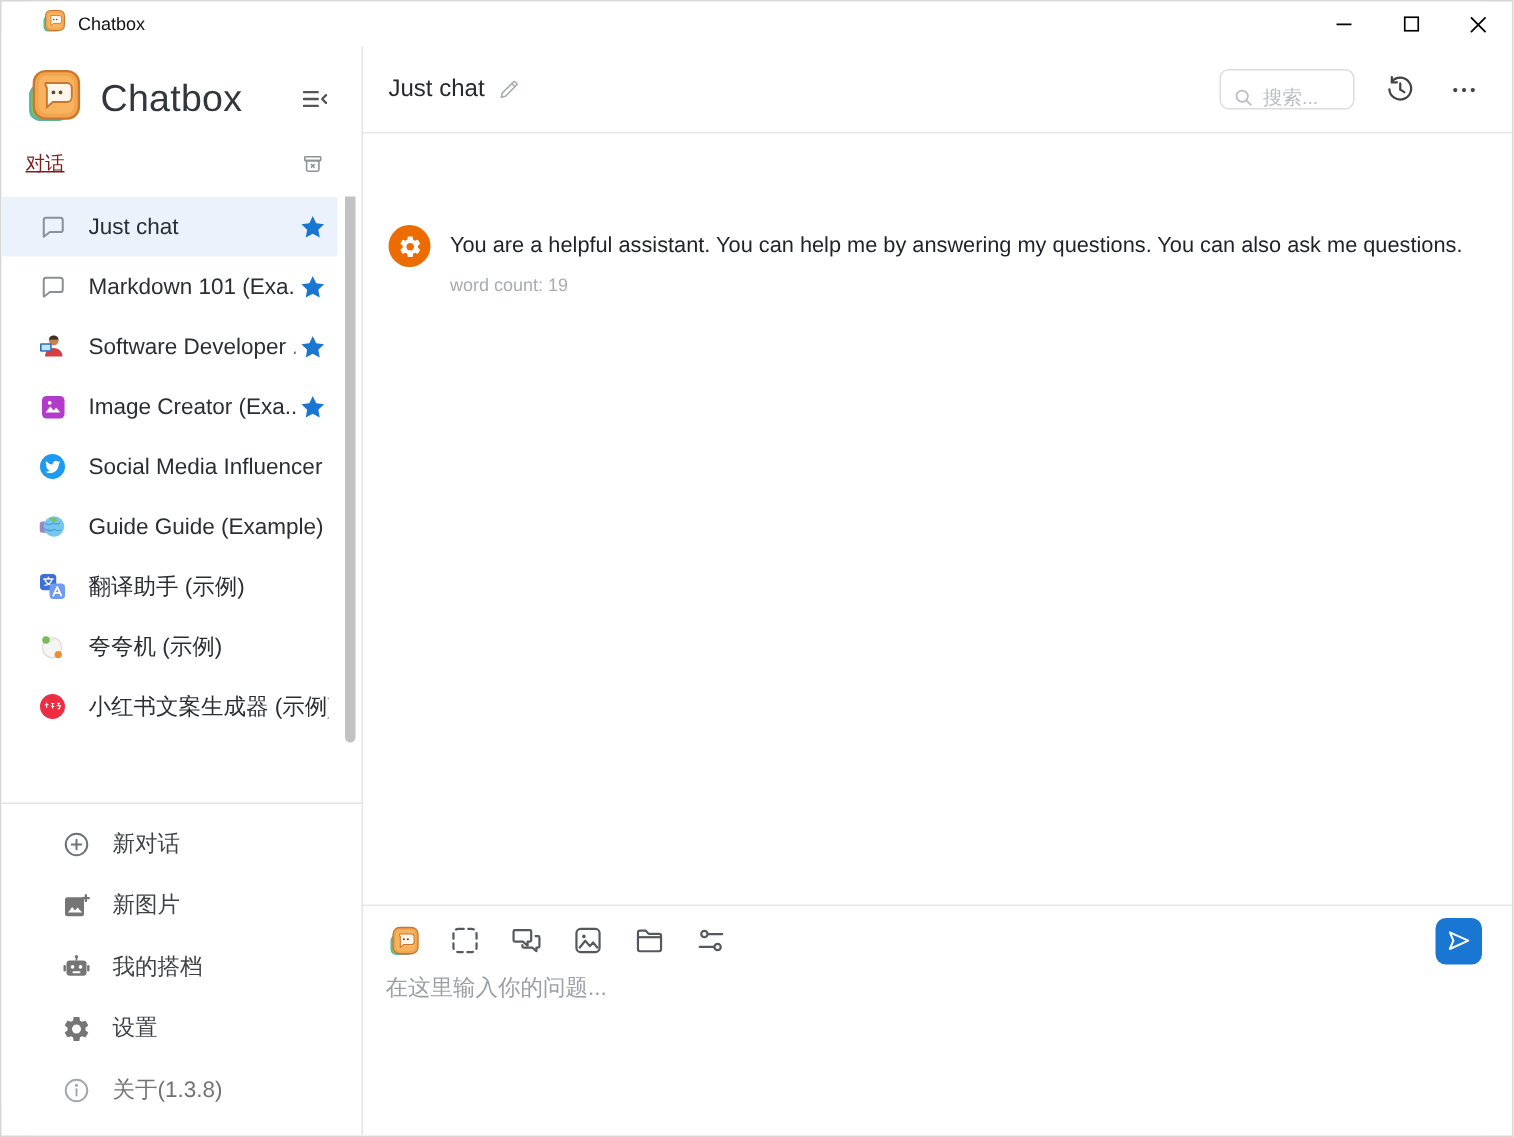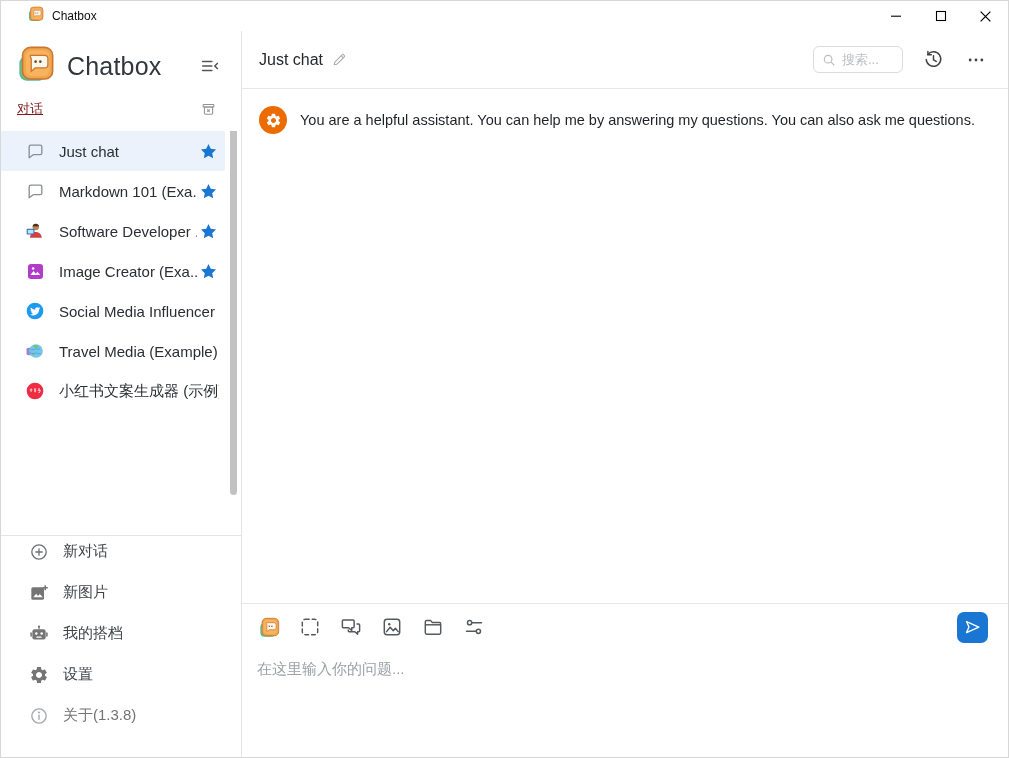--- a/index.html
+++ b/index.html
@@ -29,46 +29,46 @@
 
   .chat-list { flex:1 1 auto; min-height:0; overflow:hidden; margin-top:6px; position:relative; }
   .chat-item { height:40px; display:flex; align-items:center; padding:0 6px 0 24px; margin-right:16px; cursor:pointer; border-radius:2px; }
   .chat-item.selected { background:#ebf2fb; }
   .chat-item .ci { width:20px; height:20px; flex:0 0 20px; display:flex; align-items:center; justify-content:center; }
   .chat-item .cl { flex:1; font-size:15px; color:#2b2e33; margin-left:14px; white-space:nowrap; overflow:hidden; }
   .chat-item .star { width:22px; flex:0 0 22px; display:flex; align-items:center; justify-content:center; }
   .scroll-thumb { position:absolute; right:4px; top:-36px; width:7px; height:400px; border-radius:4px; background:#c2c2c2; }
 
   .side-menu { flex:0 0 auto; border-top:1px solid #e4e4e4; padding:6px 0 10px 0; }
-  .menu-item { height:41px; display:flex; padding:0 28px; cursor:pointer; }
+  .menu-item { height:41px; display:flex; align-items:center; padding:0 40px; cursor:pointer; }
   .menu-item .mi { width:20px; height:20px; flex:0 0 20px; display:flex; align-items:center; justify-content:center; }
   .menu-item .ml { font-size:15px; color:#3f4348; margin-left:14px; }
   .menu-item.muted .ml { color:#737373; }
 
   
   main { flex:1; display:flex; flex-direction:column; min-width:0; }
   .main-header { height:58px; flex:0 0 58px; border-bottom:1px solid #e7e7e7; display:flex; align-items:center; padding:0 20px 0 17px; }
   .main-title { font-size:16px; color:#26282b; }
   .pencil { margin-left:8px; display:flex; }
   .header-right { margin-left:auto; display:flex; align-items:center; gap:18px; }
-  .search-box { width:90px; height:27px; border:1px solid #dcdcdc; border-radius:6px; display:flex; align-items:center; padding:0 6px 0 8px; }
+  .search-box { width:90px; height:27px; border:1px solid #dcdcdc; border-radius:6px; display:flex; align-items:flex-end; padding:0 6px 0 8px; }
   .search-box input { border:none; outline:none; width:54px; font-size:13px; color:#555; margin-left:6px; font-family:"Liberation Sans",sans-serif; background:transparent; }
   .search-box input::placeholder { color:#b9bdc2; }
 
   .chat-area { flex:1; min-height:0; padding:17px 20px 0 17px; }
-  .msg-row { display:flex; align-items:flex-start; }
+  .msg-row { display:flex; align-items:flex-start;margin-top:44px; }
   .avatar { width:28px; height:28px; border-radius:50%; background:var(--avatar-orange,#ed6c02); flex:0 0 28px; display:flex; align-items:center; justify-content:center; }
   .msg-body { margin-left:13px; padding-top:5px; }
   .msg-text { font-size:14.5px; color:#1f2226; line-height:1.35; }
   .msg-meta { display:block; font-size:12px; color:#a8acb1; margin-top:8px; }
 
   .composer { flex:0 0 154px; border-top:1px solid #e7e7e7; position:relative; padding:11px 20px 0 15px; }
   .tool-row { display:flex; align-items:center; gap:17px; }
   .tool { background:none; border:none; width:24px; height:24px; display:flex; align-items:center; justify-content:center; cursor:pointer; padding:0; }
-  .composer textarea { border:none; outline:none; resize:none; width:690px; height:80px; margin-top:21px; font-size:15px; color:#3c3f44; font-family:"Liberation Sans",sans-serif; background:transparent; }
+  .composer textarea { border:none; outline:none; resize:none; width:690px; height:80px; margin-top:10px; font-size:15px; color:#3c3f44; font-family:"Liberation Sans",sans-serif; background:transparent; }
   .composer textarea::placeholder { color:#9ba0a6; }
   .send-btn { position:absolute; right:20px; top:8px; width:31px; height:31px; border:none; border-radius:7px; background:var(--accent,#1976d2); display:flex; align-items:center; justify-content:center; cursor:pointer; }
 </style>
 </head>
 <body>
 
 <div class="window">
 
   <div class="titlebar">
     <span id="tb-logo"><svg width="16" height="16" viewBox="0 0 48 48">
@@ -204,21 +204,43 @@
           <div class="chat-item">
             <span class="ci">
               <svg width="20" height="20" viewBox="0 0 24 24">
                 <rect x="1.8" y="8" width="7" height="9" rx="2" fill="#9b86c6"></rect>
                 <circle cx="13.2" cy="12" r="8.2" fill="#74c7ea"></circle>
                 <path d="M9.5 5.6c2.2-1.4 5.3-.8 6.7 1.2-1.1 1.5-3.2 2-4.8 1z" fill="#79c267"></path>
                 <path d="M7.6 14.6c1.6-1 3.8-.5 4.3 1.2-1.6 1.4-3.8.8-4.3-1.2z" fill="#79c267"></path>
                 <path d="M6.3 9.5c2 1.4 4.3 1.3 6.2-.3 1.6 1 3.7 1 5.6-.1M5.6 13.8c2.6 1.9 6.1 1.9 8.1.4 1.5 1.2 3.6 1.2 5.1.5" stroke="#4ea0d8" stroke-width="1" fill="none"></path>
               </svg>
             </span>
-            <span class="cl">Travel Media (Example)</span>
+            <span class="cl">Guide Guide (Example)</span>
+          </div>
+          <div class="chat-item">
+            <span class="ci">
+              <svg width="20" height="20" viewBox="0 0 24 24">
+                <rect x="2" y="2" width="13" height="13" rx="3" fill="#3d6fd9"></rect>
+                <path d="M5 6h7.4M8.7 6V4.6M6 6.3c.7 2.5 2.8 4.3 5.6 4.7M11.6 6.3c-.7 2.5-2.8 4.3-5.6 4.7" stroke="#fff" stroke-width="1.2" fill="none" stroke-linecap="round"></path>
+                <rect x="9.6" y="9.6" width="12.4" height="12.4" rx="3" fill="#6f9bf0"></rect>
+                <path d="M12.6 19.3l3.2-7 3.2 7M13.8 17h4" stroke="#fff" stroke-width="1.4" fill="none" stroke-linecap="round" stroke-linejoin="round"></path>
+              </svg>
+            </span>
+            <span class="cl">翻译助手 (示例)</span>
+          </div>
+          <div class="chat-item">
+            <span class="ci">
+              <svg width="20" height="20" viewBox="0 0 24 24">
+                <ellipse cx="11.6" cy="12.8" rx="7.6" ry="8.2" fill="#f5f5f2" stroke="#dddcd6"></ellipse>
+                <path d="M7.6 5.4c2.2-2 5.4-1.8 6.8.7l-3.6 2.4z" fill="#eceae4"></path>
+                <circle cx="6.8" cy="6.8" r="3" fill="#7cb95c"></circle>
+                <circle cx="16.6" cy="18.4" r="2.9" fill="#ef8b31"></circle>
+              </svg>
+            </span>
+            <span class="cl">夸夸机 (示例)</span>
           </div>
           <div class="chat-item">
             <span class="ci">
               <svg width="20" height="20" viewBox="0 0 24 24">
                 <circle cx="12" cy="12" r="10" fill="var(--xiaohongshu-red,#ee2d42)"></circle>
                 <path d="M5.8 10.6h3M7.3 9v4.2M10.8 9.6h2.6M10.8 12h2.6M12.1 9.6v4M15.8 9.4h2.2M16.9 9.4v1.6M15.4 11.4h3l-1 2.4h-1.2" stroke="#fff" stroke-width="0.9" fill="none"></path>
               </svg>
             </span>
             <span class="cl">小红书文案生成器 (示例)</span>
           </div>
@@ -318,20 +340,21 @@
 
       <div class="chat-area">
         <div class="msg-row">
           <span class="avatar">
             <svg width="17" height="17" viewBox="0 0 24 24" fill="#fff">
                 <path d="M19.14 12.94c.04-.3.06-.61.06-.94 0-.32-.02-.64-.07-.94l2.03-1.58c.18-.14.23-.41.12-.61l-1.92-3.32c-.12-.22-.37-.29-.59-.22l-2.39.96c-.5-.38-1.03-.7-1.62-.94l-.36-2.54c-.04-.24-.24-.41-.48-.41h-3.84c-.24 0-.43.17-.47.41l-.36 2.54c-.59.24-1.13.57-1.62.94l-2.39-.96c-.22-.08-.47 0-.59.22L2.74 8.87c-.12.21-.08.47.12.61l2.03 1.58c-.05.3-.09.63-.09.94s.02.64.07.94l-2.03 1.58c-.18.14-.23.41-.12.61l1.92 3.32c.12.22.37.29.59.22l2.39-.96c.5.38 1.03.7 1.62.94l.36 2.54c.05.24.24.41.48.41h3.84c.24 0 .44-.17.47-.41l.36-2.54c.59-.24 1.13-.56 1.62-.94l2.39.96c.22.08.47 0 .59-.22l1.92-3.32c.12-.22.07-.47-.12-.61l-2.01-1.58zM12 15.6c-1.98 0-3.6-1.62-3.6-3.6s1.62-3.6 3.6-3.6 3.6 1.62 3.6 3.6-1.62 3.6-3.6 3.6z"></path>
               </svg>
           </span>
           <div class="msg-body">
             <div class="msg-text">You are a helpful assistant. You can help me by answering my questions. You can also ask me questions.</div>
+            <span class="msg-meta">word count: 19</span>
           </div>
         </div>
       </div>
 
       <div class="composer">
         <div class="tool-row" id="tool-row">
             <button class="tool">
               <svg width="21" height="21" viewBox="0 0 48 48">
                 <rect x="3" y="14" width="34" height="31" rx="9" fill="#57b7a0"></rect>
                 <rect x="5" y="16" width="30" height="27" rx="8" fill="#7ac46b"></rect>

